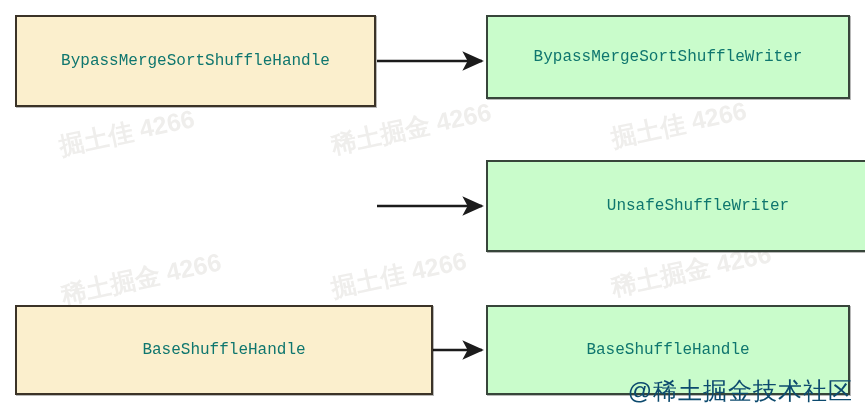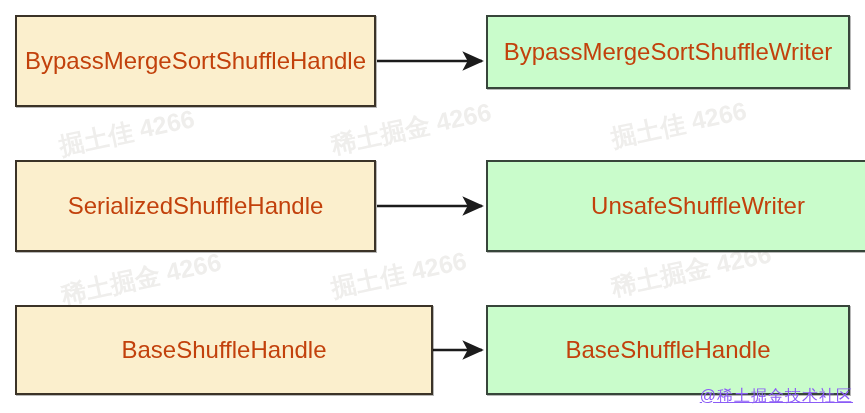--- a/index.html
+++ b/index.html
@@ -33,42 +33,42 @@
   .wm-b { left: 330px; top: 112px; font-size: 25px; }
   .wm-c { left: 610px; top: 108px; font-size: 25px; }
   .wm-d { left: 60px;  top: 262px; font-size: 25px; }
   .wm-e { left: 330px; top: 258px; font-size: 25px; }
   .wm-f { left: 610px; top: 254px; font-size: 25px; }
   .wm-signature {
     position: absolute;
     right: 12px;
     bottom: 6px;
     font-family: "Liberation Sans", sans-serif;
-    font-size: 16px;
-    color: #8b5cf6;
+    font-size: 24px;
+    color: #0c4a6e;
     white-space: nowrap;
     letter-spacing: 1px;
     user-select: none;
     pointer-events: none;
     z-index: 5;
-    text-decoration: underline;
   }
 
   
   .node {
     position: absolute;
     box-sizing: border-box;
     display: flex;
     align-items: center;
     justify-content: center;
     text-align: center;
-    font-size: 24px;
+    font-size: 16px;
     line-height: 1.15;
-    color: #c2410c;
+    color: #0f766e;
     z-index: 2;
+    font-family: Liberation Mono, monospace;
   }
   .node-handle {
     background: #fbefcd;
     border: 2px solid #3b3327;
     box-shadow: 1px 1px 0 rgba(0,0,0,0.28);
   }
   .node-writer {
     background: #c9fccb;
     border: 2px solid #37453a;
     box-shadow: 1px 1px 0 rgba(0,0,0,0.28);
@@ -101,23 +101,22 @@
       <marker id="arrowhead" markerWidth="9" markerHeight="9" refX="8.2" refY="4.5" orient="auto" markerUnits="strokeWidth">
         <path d="M0,0.4 L9,4.5 L0,8.6 L2.2,4.5 Z" fill="#1b1b1b"></path>
       </marker>
     </defs>
     <line x1="377" y1="61" x2="482" y2="61" stroke="#1b1b1b" stroke-width="2.4" marker-end="url(#arrowhead)"></line>
     <line x1="377" y1="206" x2="482" y2="206" stroke="#1b1b1b" stroke-width="2.4" marker-end="url(#arrowhead)"></line>
     <line x1="377" y1="350" x2="482" y2="350" stroke="#1b1b1b" stroke-width="2.4" marker-end="url(#arrowhead)"></line>
   </svg>
 
   <div class="node node-handle" style="left:15px; top:15px; width:361px; height:92px;">BypassMergeSortShuffleHandle</div>
-  <div class="node node-writer" style="left:486px; top:15px; width:364px; height:74px;">BypassMergeSortShuffleWriter</div>
+  <div class="node node-writer" style="left:486px; top:15px; width:364px; height:84px;">BypassMergeSortShuffleWriter</div>
 
-  <div class="node node-handle" style="left:15px; top:160px; width:361px; height:92px;">SerializedShuffleHandle</div>
   <div class="node node-writer" style="left:486px; top:160px; width:424px; height:92px;">UnsafeShuffleWriter</div>
 
   <div class="node node-handle" style="left:15px; top:305px; width:418px; height:90px;">BaseShuffleHandle</div>
   <div class="node node-writer" style="left:486px; top:305px; width:364px; height:90px;">BaseShuffleHandle</div>
 
   <div class="wm-signature">@稀土掘金技术社区</div>
 
 </div>
 
 </body></html>

